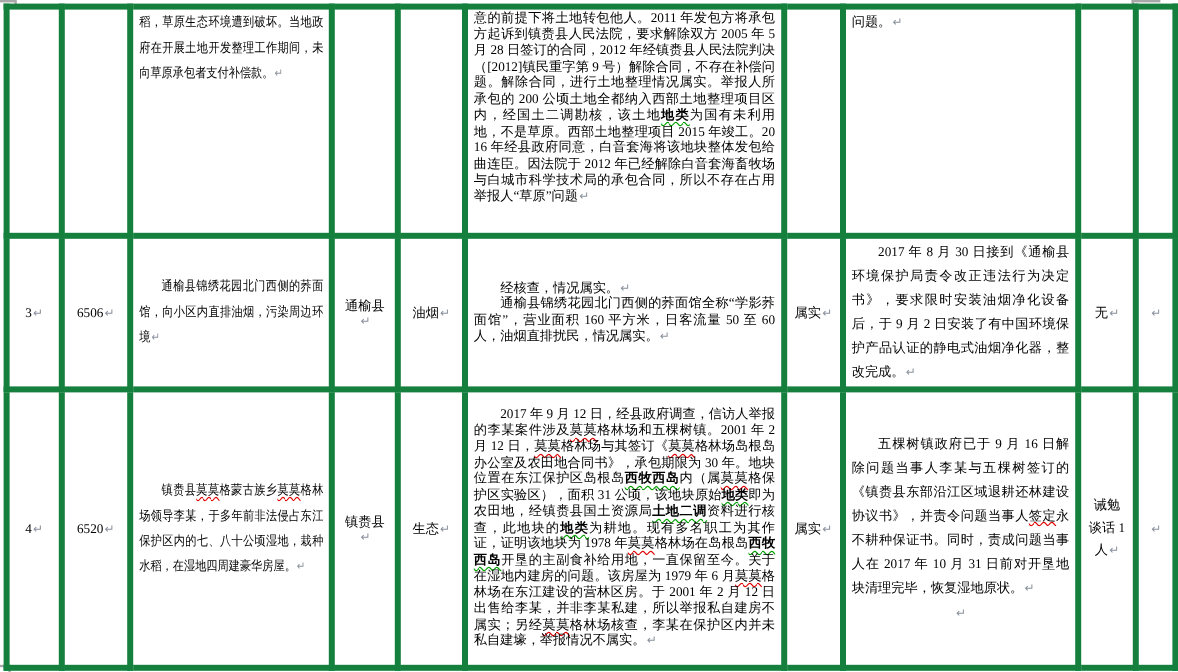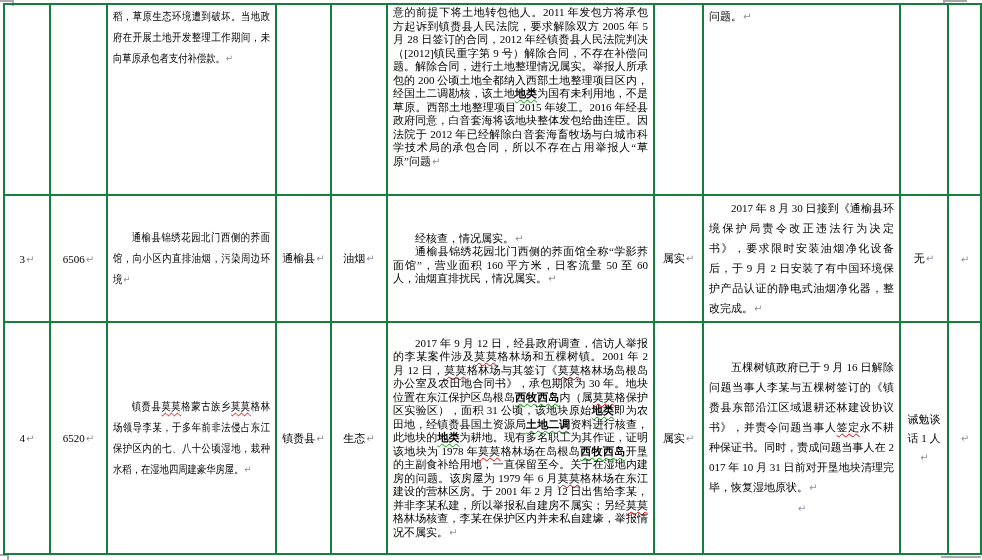--- a/index.html
+++ b/index.html
@@ -1,19 +1,19 @@
 <!DOCTYPE html>
 <html><head>
 <meta charset="utf-8">
 <style>
   html,body{margin:0;padding:0;background:#fff;}
   .stage{position:relative;width:982px;height:560px;background:#ffffff;overflow:hidden;
          font-family:"Liberation Serif","DejaVu Serif",serif;color:#000;}
   table.doc{position:absolute;left:3px;top:3px;border-collapse:collapse;table-layout:fixed;}
-  table.doc td{border:2px solid #15803d;vertical-align:middle;padding:1px 5px;font-size:11px;word-break:break-all;}
+  table.doc td{border:5px solid #15803d;vertical-align:middle;padding:1px 5px;font-size:11px;word-break:break-all;}
   td.pad0{padding:1px 2px;}
   .v-top{vertical-align:top !important;}
   .t-center{text-align:center;}
   .t-justify{text-align:justify;}
   .lh-tight .para{line-height:13.5px;}
   .lh-loose .para{line-height:20px;}
   .lh-wide  .para{line-height:21px;}
   .lh-cell  .para{line-height:19px;}
   .indent .para{text-indent:2em;}
   .squeeze .para{width:118%;transform:scaleX(0.8475);transform-origin:0 0;}

